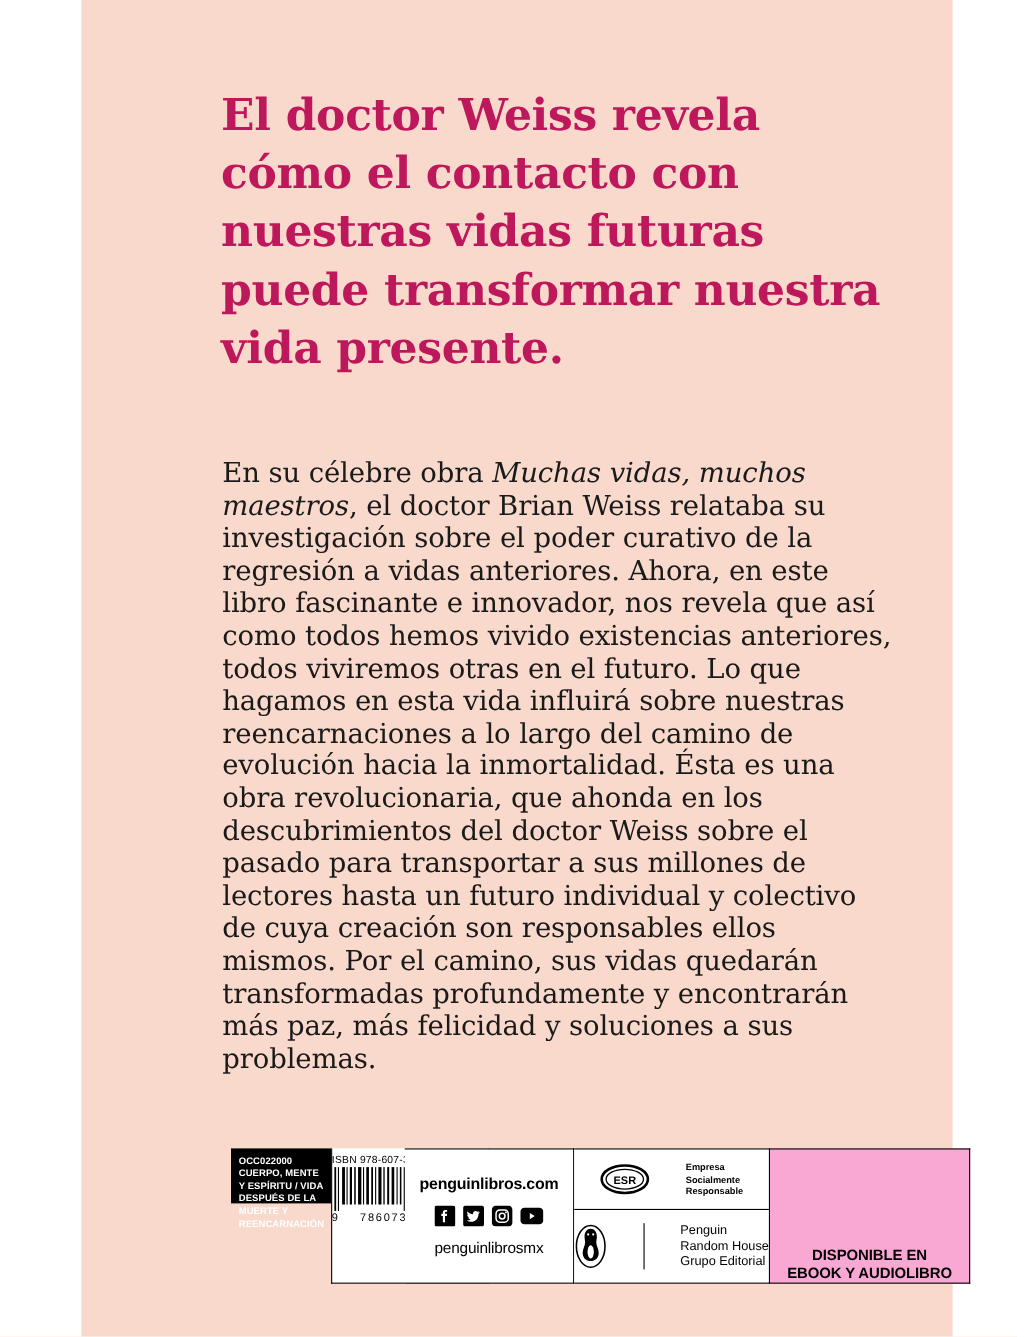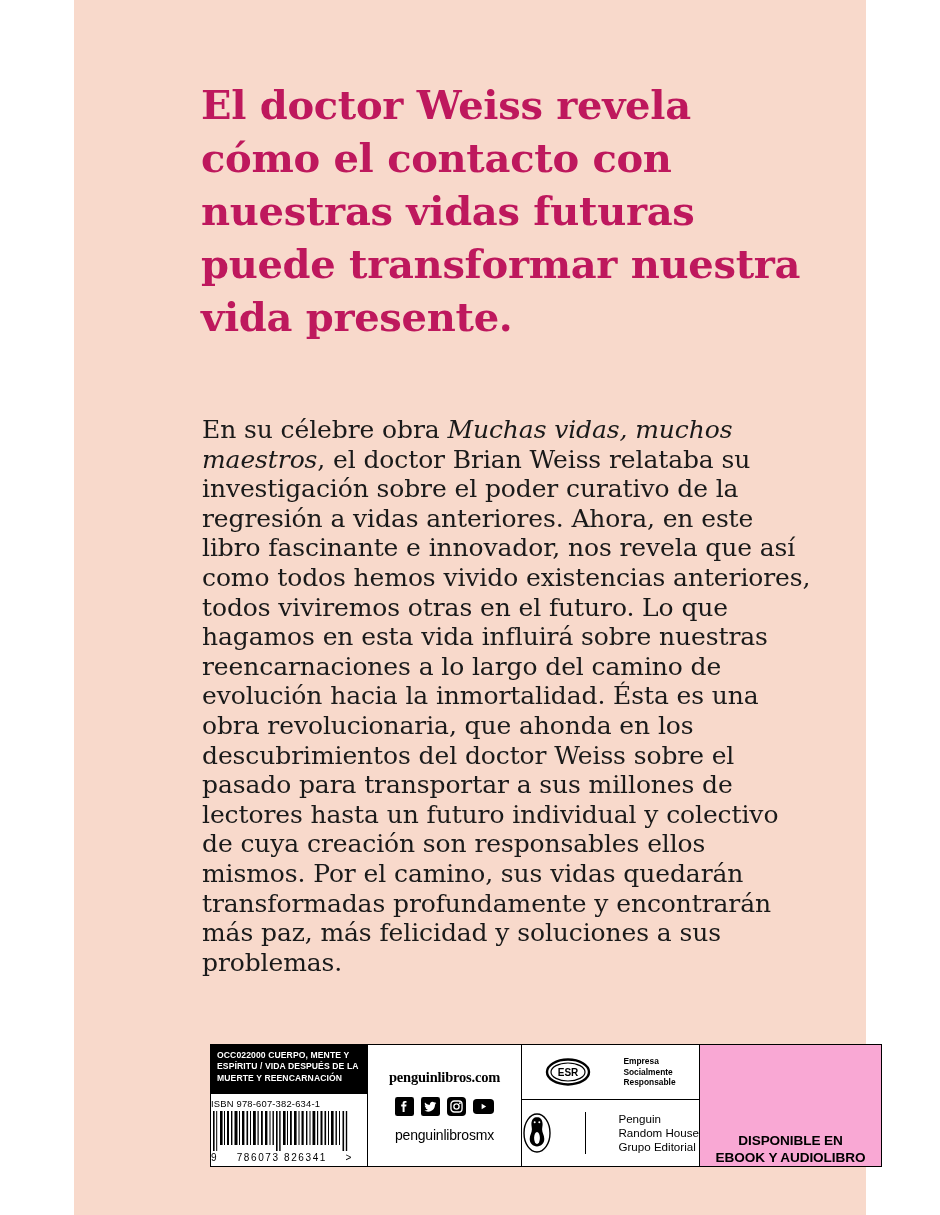--- a/index.html
+++ b/index.html
@@ -56,21 +56,21 @@
     height: 123px;
     display: flex;
     align-items: stretch;
   }
   .f-col { box-sizing: border-box; }
 
   
   .col-bisac {
     width: 158px;
     display: flex;
-    flex-direction: column;
+    flex-direction: row;
   }
   .bisac {
     background: #000;
     color: #fff;
     font-family: "Liberation Sans", sans-serif;
     font-weight: bold;
     font-size: 8.6px;
     line-height: 11.4px;
     padding: 6px 6px 6px 7px;
     height: 50px;
@@ -117,21 +117,21 @@
     background: #fff;
     border: 1px solid #000;
     border-left: none;
     display: flex;
     flex-direction: column;
     align-items: center;
     justify-content: center;
     gap: 11px;
   }
   .web-url {
-    font-family: Liberation Serif, serif;
+    font-family: Liberation Sans, sans-serif;
     font-weight: bold;
     font-size: 14.5px;
     color: #000;
     letter-spacing: -0.2px;
   }
   .social {
     display: flex;
     gap: 7px;
     align-items: center;
   }

